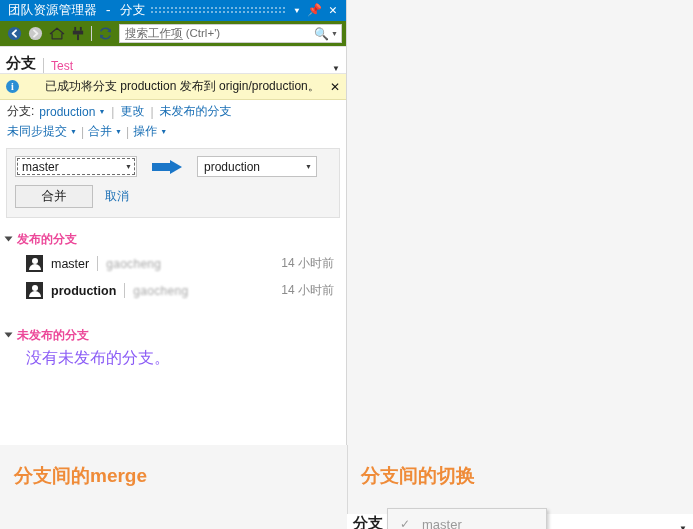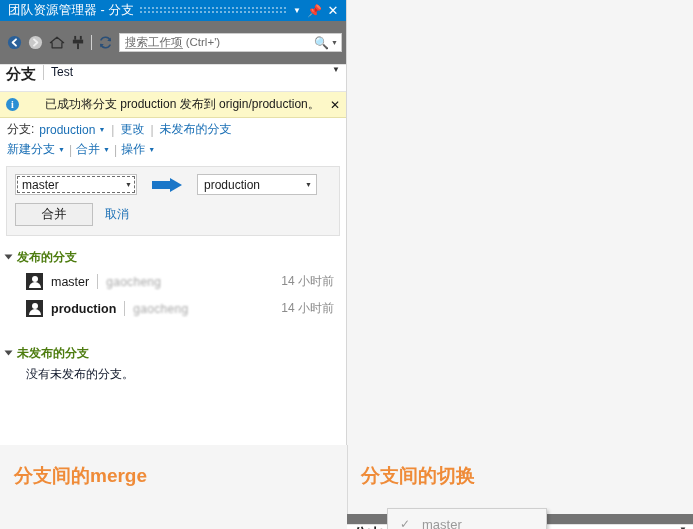--- a/index.html
+++ b/index.html
@@ -14,65 +14,65 @@
 
   
   .panel { position: absolute; top: 0; width: 347px; height: 460px; background: #ffffff; }
   .panel-left  { left: 0;   border-right: 1px solid #d6d6d6; }
   .panel-right { left: 347px; width: 346px; }
 
   
   .titlebar {
     height: 21px; background: #007acc; color: #ffffff;
     display: flex; align-items: center; padding: 0 4px 0 8px;
-    font-size: 12px; white-space: nowrap;
+    font-size: 12px; white-space: nowrap; font-family: Liberation Mono, monospace;
   }
   .titlebar-text { font-size: 12.5px; letter-spacing: .2px; }
   .titlebar-dots { flex: 1; height: 21px; position: relative; overflow: hidden; }
   .titlebar-dots::after {
     content: ""; position: absolute; left: 6px; right: 2px; top: 7px; height: 7px;
     background-image:
       radial-gradient(circle at 1px 1px, rgba(255,255,255,.45) 1px, transparent 1.2px);
     background-size: 4px 4px;
   }
   .tb-btn {
     width: 18px; height: 19px; display: flex; align-items: center; justify-content: center;
     color: #ffffff; font-size: 12px; line-height: 1;
   }
   .tb-caret { font-size: 8px; }
   .tb-pin  { font-size: 12px; }
   .tb-close{ font-size: 13px; }
 
   
   .navbar {
-    height: 44px; background: #737373; border-bottom: 1px solid #e2e2e2;
+    height: 26px; background: #4d7c0f; border-bottom: 1px solid #e2e2e2;
     display: flex; align-items: center; padding: 0 4px;
   }
   .nav-icon {
     width: 21px; height: 22px; display: flex; align-items: center; justify-content: center;
   }
   .nav-sep { width: 1px; height: 15px; background: #d0d0d0; margin: 0 3px; }
   .searchbox {
     flex: 1; height: 19px; border: 1px solid #cccccc; background: #ffffff;
     display: flex; align-items: center; padding: 0 3px 0 5px; margin-left: 3px;
     font-size: 11.5px; color: #6d6d6d;
   }
   .searchbox .sb-text { flex: 1; white-space: nowrap; overflow: hidden; }
   .searchbox .sb-text .cn { border-bottom: 1px solid #9b9b9b; }
   .sb-mag { font-size: 12px; color: #444; margin-right: 2px; }
   .sb-caret { font-size: 7px; color: #555; }
 
   
   .sectionbar {
-    height: 27px; display: flex; align-items: flex-start; padding: 0 6px;
+    height: 27px; display: flex; align-items: flex-end; padding: 0 6px;
     border-bottom: 1px solid #e4e4e4; background: #fff;
   }
   .sectionbar .big { font-size: 15px; font-weight: bold; color: #1e1e1e; }
   .sectionbar .vbar { width: 1px; height: 15px; background: #c9c9c9; margin: 0 7px; }
-  .sectionbar .sub { font-size: 12px; color: #0f172a; }
+  .sectionbar .sub { font-size: 12px; color: #ec4899; }
   .sectionbar .sb-down { margin-left: auto; font-size: 8px; color: #333; }
 
   
   .banner {
     background: #fdf8c8; border-bottom: 1px solid #e6e0a8;
     height: 26px; display: flex; align-items: center; padding: 0 6px;
     font-size: 12px; color: #1a1a1a;
   }
   .banner .info-ico {
     width: 13px; height: 13px; border-radius: 50%; background: #2b8fd4;
@@ -117,41 +117,41 @@
   }
   .merge-actions { display: flex; align-items: center; margin-top: 8px; }
   .btn {
     min-width: 78px; height: 23px; background: #efefef; border: 1px solid #c0c0c0;
     font-size: 12.5px; color: #1a1a1a; display: flex; align-items: center; justify-content: center;
   }
   .cancel-link { color: #1a6fb5; font-size: 12px; margin-left: 12px; }
 
   
   .tree { padding: 0 6px; }
-  .tree-head { display: flex; align-items: center; font-size: 12px; font-weight: bold; color: #4d7c0f; height: 22px; }
+  .tree-head { display: flex; align-items: center; font-size: 12px; font-weight: bold; color: #ec4899; height: 22px; }
   .tri { width: 0; height: 0; border-left: 5px solid #4a4a4a; border-top: 4px solid transparent; border-bottom: 4px solid transparent; margin-right: 6px; transform: rotate(90deg); }
   .branch-row { display: flex; align-items: center; height: 27px; padding-left: 20px; font-size: 12.5px; }
   .avatar {
     width: 17px; height: 17px; background: #2b2b2b; position: relative; flex: none; margin-right: 8px;
     border: 2px solid #2b2b2b;
   }
   .avatar::before {
     content: ""; position: absolute; left: 50%; top: 1px; transform: translateX(-50%);
     width: 6px; height: 6px; border-radius: 50%; background: #ffffff;
   }
   .avatar::after {
     content: ""; position: absolute; left: 50%; bottom: 0; transform: translateX(-50%);
     width: 12px; height: 6px; border-radius: 6px 6px 0 0; background: #ffffff;
   }
   .br-name { color: #1a1a1a; }
   .br-name.bold { font-weight: bold; }
   .br-div { width: 1px; height: 15px; background: #c6c6c6; margin: 0 8px; }
   .br-user { color: #a8a8a8; filter: blur(1.1px); letter-spacing: .3px; font-size: 12px; }
   .br-time { margin-left: auto; color: #8c8c8c; font-size: 12px; padding-right: 6px; }
-  .empty-note { font-size: 12px; color: #0f172a; padding: 2px 0 0 20px; }
+  .empty-note { font-size: 16px; color: #8b5cf6; padding: 2px 0 0 20px; }
 
   
   .popup {
     position: absolute; left: 40px; top: 48px; width: 160px;
     background: #f6f6f6; border: 1px solid #cfcfcf;
     box-shadow: 2px 2px 3px rgba(0,0,0,.18); z-index: 40; padding: 2px 0;
   }
   .popup-item { height: 26px; display: flex; align-items: center; font-size: 13px; color: #1a1a1a; padding-left: 4px; }
   .popup-item .chk { width: 26px; text-align: center; font-size: 12px; color: #9a9a9a; }
   .popup-item.checked { color: #9a9a9a; }
@@ -240,21 +240,21 @@
       <span class="lbl">分支:</span>
       <span class="lnk">production</span>
       <span class="caret-sm">▼</span>
       <span class="pipe">|</span>
       <span class="lnk">更改</span>
       <span class="pipe">|</span>
       <span class="lnk">未发布的分支</span>
     </div>
 
     <div class="cmdrow">
-      <span class="lnk">新建分支</span>
+      <span class="lnk">未同步提交</span>
       <span class="caret-sm">▼</span>
       <span class="pipe tight">|</span>
       <span class="lnk">合并</span>
       <span class="caret-sm">▼</span>
       <span class="pipe tight">|</span>
       <span class="lnk">操作</span>
       <span class="caret-sm">▼</span>
     </div>
 
     <div class="mergebox">

